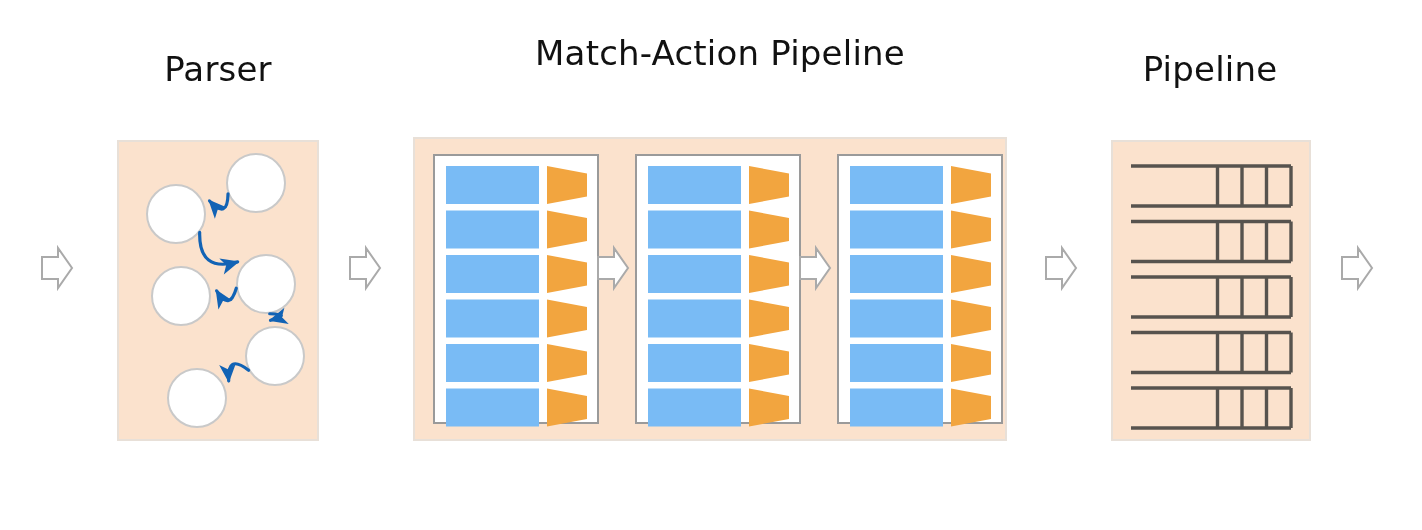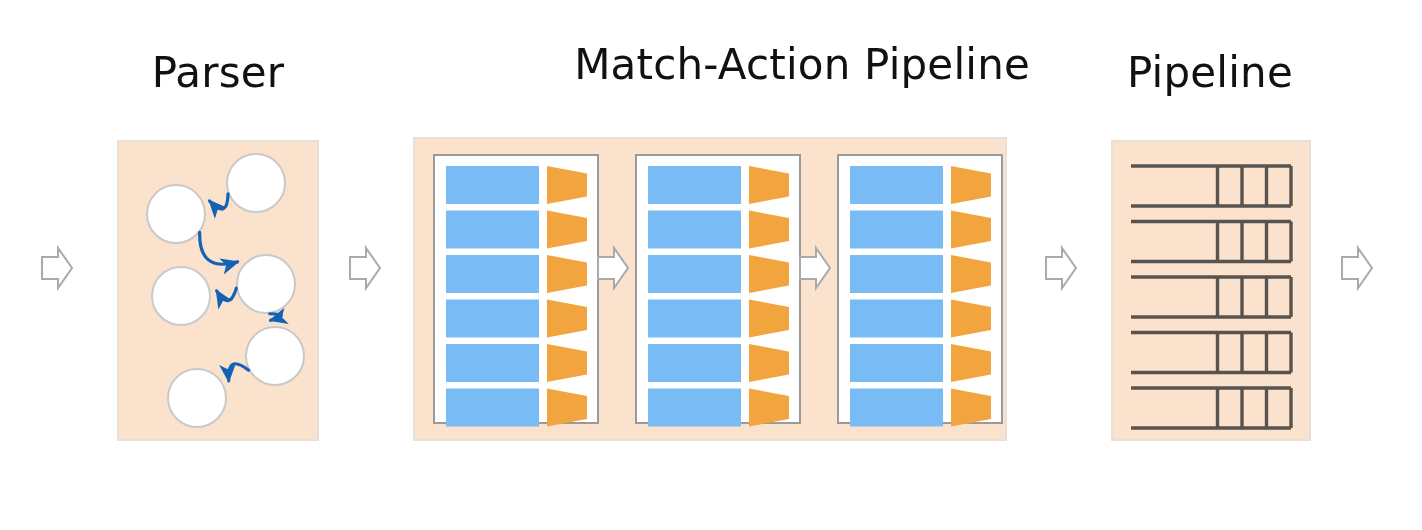--- a/index.html
+++ b/index.html
@@ -23,29 +23,29 @@
   .svg-root {
     position: absolute;
     left: 0; top: 0;
     width: 1422px;
     height: 530px;
     display: block;
   }
   .title {
     position: absolute;
     text-align: center;
-    font-size: 42px;
+    font-size: 34px;
     font-weight: 400;
     color: #111111;
     letter-spacing: 0.2px;
     white-space: nowrap;
     line-height: 1;
   }
   #title-parser   { left: 68px;  top: 52px;  width: 300px; }
-  #title-pipeline { left: 410px; top: 44px;  width: 620px; text-align: right; }
+  #title-pipeline { left: 410px; top: 36px;  width: 620px; }
   #title-deparser { left: 1105px; top: 52px; width: 210px; }
 </style>
 </head>
 <body>
 
 <div id="stage">
 
   <div class="title" id="title-parser">Parser</div>
 
   <div class="title" id="title-pipeline">Match-Action Pipeline</div>

